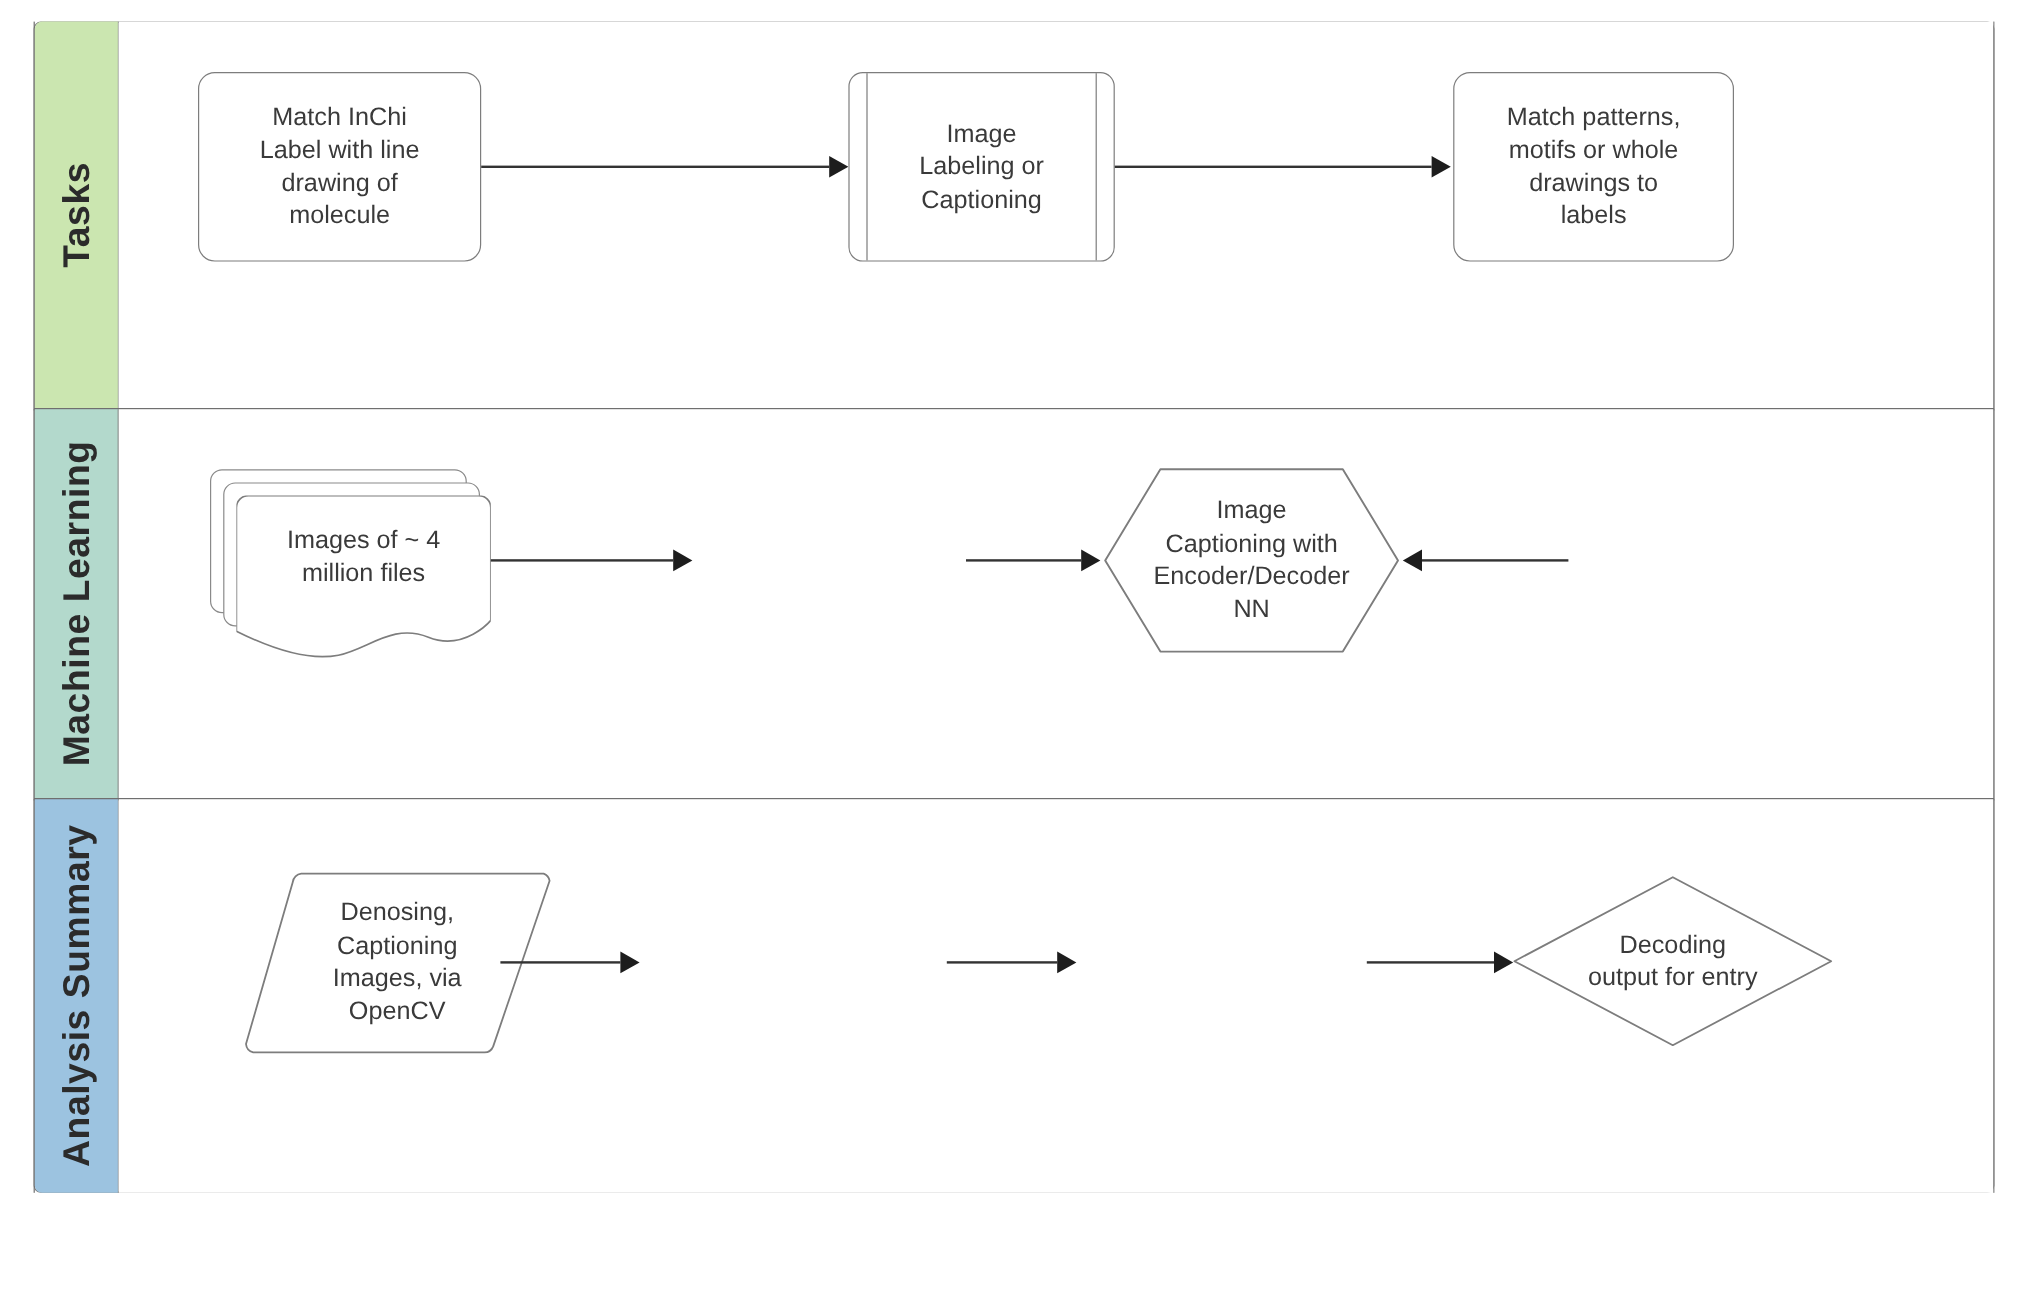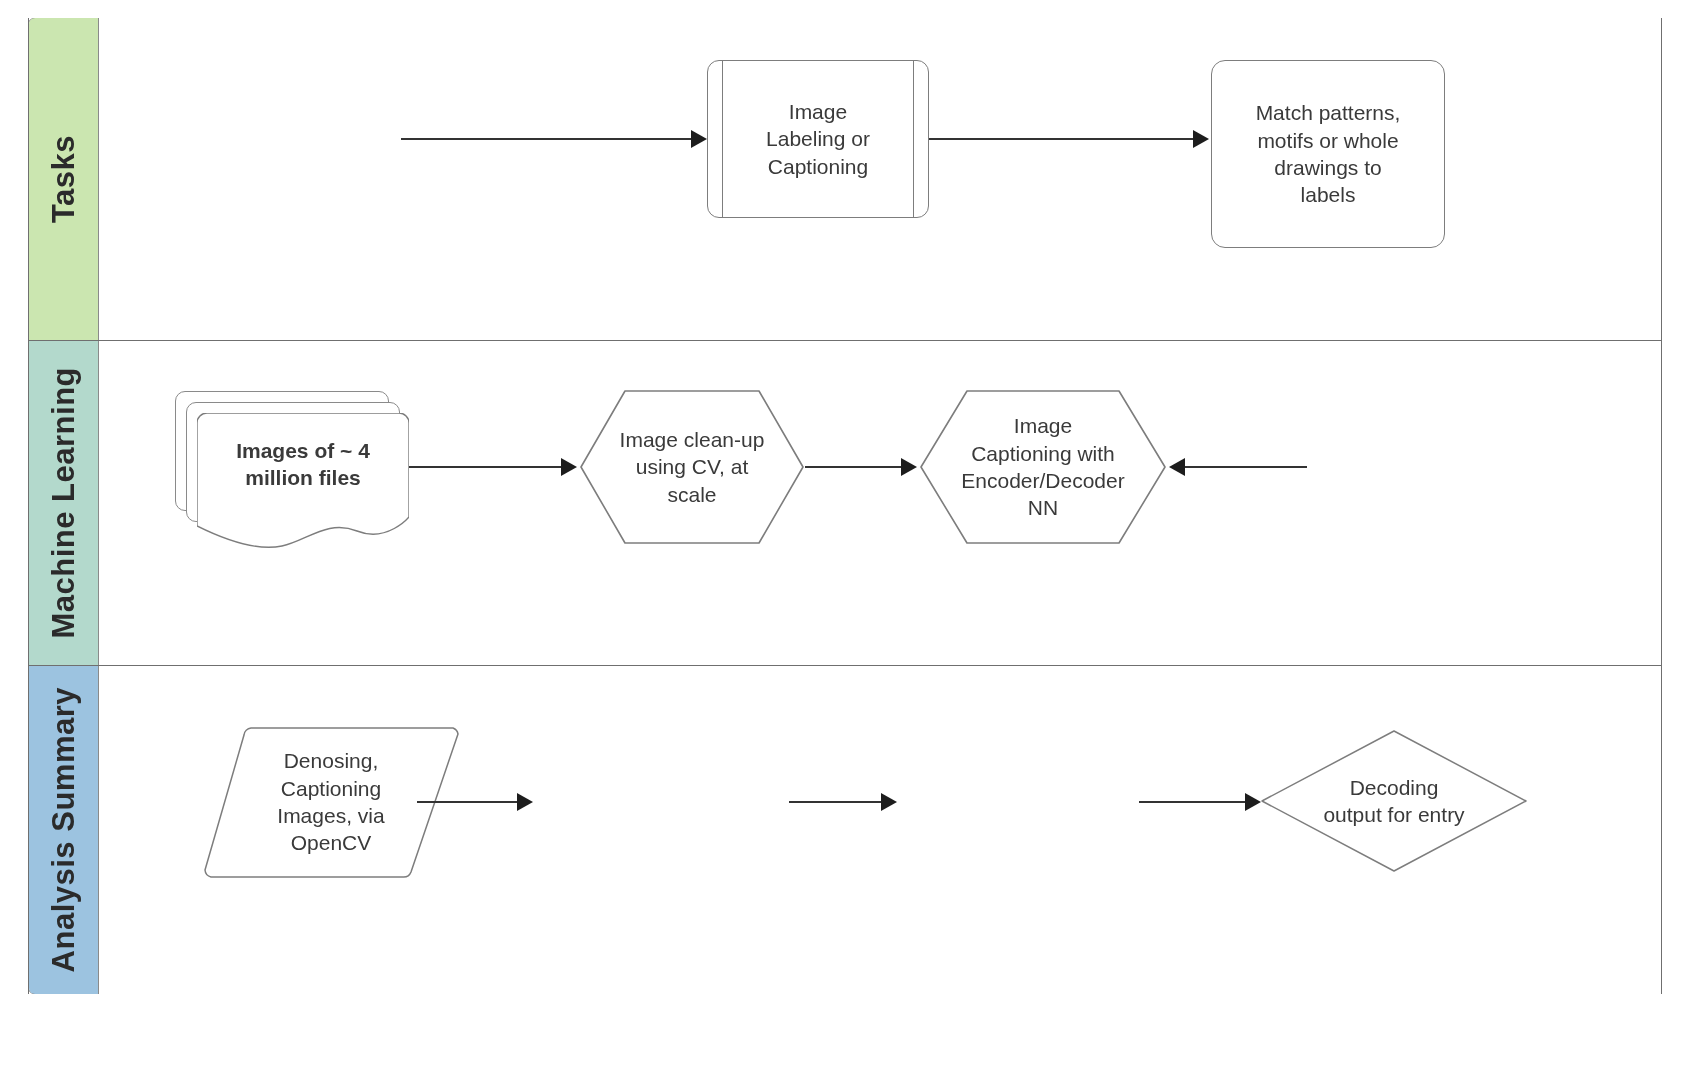--- a/index.html
+++ b/index.html
@@ -114,21 +114,20 @@
   .shape-multidoc .doc-sheet{
     position:absolute;
     background:#ffffff;
     border:1px solid #8a8a8a;
     border-radius:10px;
   }
   .shape-multidoc .doc-front{
     position:absolute;
     left:0; bottom:0;
     width:100%;
-    font-weight:bold;
   }
   .shape-multidoc svg{ display:block; }
 
   
   .shape-hex svg, .shape-diamond svg, .shape-para svg, .shape-cylinder svg{
     display:block; width:100%; height:100%;
   }
 
   
   .connector{
@@ -151,34 +150,40 @@
 <div id="canvas">
 
   <div class="diagram-frame"></div>
 
   <div class="lane" style="top:18px; height:322px;">
     <div class="lane-header" style="background:#cbe6b0; border-top-left-radius:6px;">
       <span class="lane-header-label">Tasks</span>
     </div>
     <div class="lane-body">
 
+      <div class="node shape-round-rect" style="left:66px; top:42px; width:236px; height:158px;">
+        <div class="node-text">Match InChi
+Label with line
+drawing of
+molecule</div>
+      </div>
 
       <div class="connector" style="left:302px; top:120px; width:290px;"></div>
       <div class="arrow-head arrow-right" style="left:592px; top:112px;"></div>
 
       <div class="node shape-predef" style="left:608px; top:42px; width:222px; height:158px;">
         <div class="node-text">Image
 Labeling or
 Captioning</div>
       </div>
 
       <div class="connector" style="left:830px; top:120px; width:264px;"></div>
       <div class="arrow-head arrow-right" style="left:1094px; top:112px;"></div>
 
-      <div class="node shape-round-rect" style="left:1112px; top:42px; width:234px; height:188px;">
+      <div class="node shape-round-rect" style="left:1112px; top:42px; width:234px; height:158px;">
         <div class="node-text">Match patterns,
 motifs or whole
 drawings to
 labels</div>
       </div>
 
     </div>
   </div>
 
   <div class="lane-divider" style="top:340px;"></div>
@@ -201,28 +206,20 @@
                      V10 A10,10 0 0 1 10,0 Z" fill="#ffffff" stroke="#7d7d7d" stroke-width="1.4"></path>
           </svg>
           <div class="node-text" style="bottom:38px;">Images of ~ 4
 million files</div>
         </div>
       </div>
 
       <div class="connector" style="left:310px; top:125px; width:152px;"></div>
       <div class="arrow-head arrow-right" style="left:462px; top:117px;"></div>
 
-      <div class="node shape-hex" style="left:480px; top:48px; width:226px; height:156px;">
-        <svg viewBox="0 0 226 156" preserveAspectRatio="none">
-          <path d="M46,2 H180 L224,78 L180,154 H46 L2,78 Z" fill="#ffffff" stroke="#7d7d7d" stroke-width="1.6" stroke-linejoin="round"></path>
-        </svg>
-        <div class="node-text">Image clean-up
-using CV, at
-scale</div>
-      </div>
 
       <div class="connector" style="left:706px; top:125px; width:96px;"></div>
       <div class="arrow-head arrow-right" style="left:802px; top:117px;"></div>
 
       <div class="node shape-hex" style="left:820px; top:48px; width:248px; height:156px;">
         <svg viewBox="0 0 248 156" preserveAspectRatio="none">
           <path d="M48,2 H200 L246,78 L200,154 H48 L2,78 Z" fill="#ffffff" stroke="#7d7d7d" stroke-width="1.6" stroke-linejoin="round"></path>
         </svg>
         <div class="node-text">Image
 Captioning with

